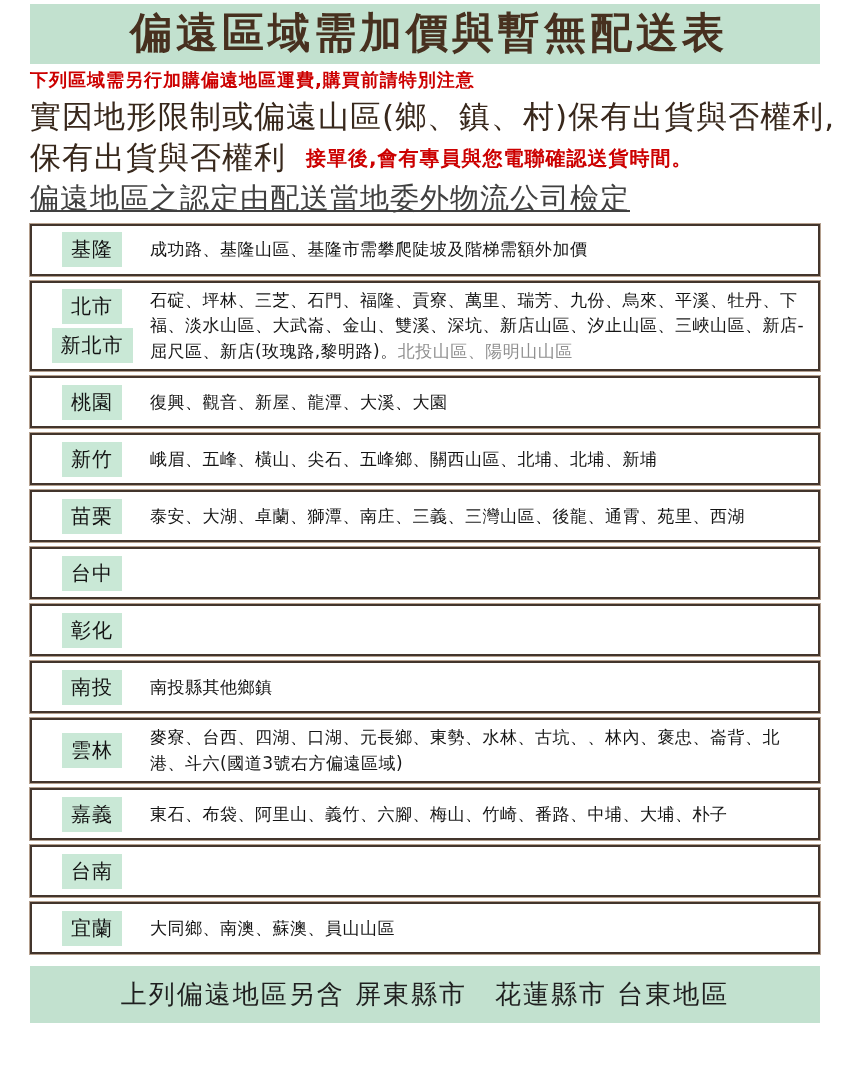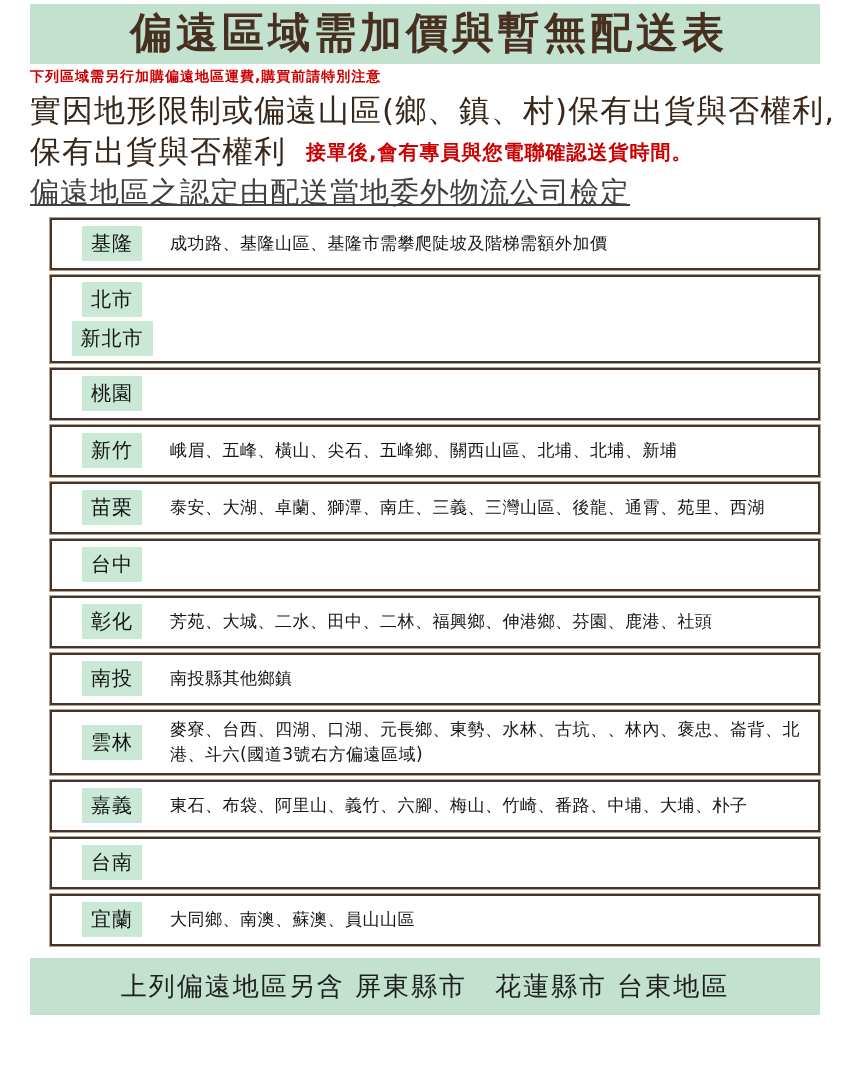--- a/index.html
+++ b/index.html
@@ -21,21 +21,21 @@
     font-size:42px;
     font-weight:bold;
     color:#47301f;
     letter-spacing:4px;
     line-height:1.15;
   }
 
   .warning{
     color:#cc0000;
     font-weight:bold;
-    font-size:14px;
+    font-size:18px;
     letter-spacing:1px;
     margin:3px 0 4px 0;
   }
 
   .policy-line{
     font-size:31px;
     color:#38281c;
     letter-spacing:1px;
     line-height:1.32;
     white-space:nowrap;
@@ -52,21 +52,21 @@
     font-size:29px;
     color:#404040;
     text-decoration:underline;
     letter-spacing:1px;
     line-height:1.3;
     margin:2px 0 6px 0;
     white-space:nowrap;
   }
 
   
-  .rows{display:flex;flex-direction:column;gap:5px;margin-left:20px;}
+  .rows{display:flex;flex-direction:column;gap:5px;}
   .row{
     display:flex;
     align-items:center;
     border:2px solid #43352c;
     box-shadow:0 0 0 1px #b5a08e;
     background:#ffffff;
     padding:5px 8px 5px 12px;
     min-height:38px;
   }
   .region-col{
@@ -129,26 +129,28 @@
         <span class="region-badge">基隆</span>
       </div>
       <div class="areas"><span>成功路、基隆山區、基隆市需攀爬陡坡及階梯需額外加價</span></div>
     </div>
 
     <div class="row">
       <div class="region-col">
         <span class="region-badge">北市</span>
         <span class="region-badge">新北市</span>
       </div>
+      <div class="areas"><span>石碇、坪林、三芝、石門、福隆、貢寮、萬里、瑞芳、九份、烏來、平溪、牡丹、下福、淡水山區、大武崙、金山、雙溪、深坑、新店山區、汐止山區、三峽山區、新店-屈尺區、新店(玫瑰路,黎明路)。</span><span class="muted">北投山區、陽明山山區</span></div>
     </div>
 
     <div class="row">
       <div class="region-col">
         <span class="region-badge">桃園</span>
       </div>
+      <div class="areas"><span>復興、觀音、新屋、龍潭、大溪、大園</span></div>
     </div>
 
     <div class="row">
       <div class="region-col">
         <span class="region-badge">新竹</span>
       </div>
       <div class="areas"><span>峨眉、五峰、橫山、尖石、五峰鄉、關西山區、北埔、北埔、新埔</span></div>
     </div>
 
     <div class="row">
@@ -161,21 +163,20 @@
     <div class="row">
       <div class="region-col">
         <span class="region-badge">台中</span>
       </div>
     </div>
 
     <div class="row">
       <div class="region-col">
         <span class="region-badge">彰化</span>
       </div>
-      <div class="areas"><span>芳苑、大城、二水、田中、二林、福興鄉、伸港鄉、芬園、鹿港、社頭</span></div>
     </div>
 
     <div class="row">
       <div class="region-col">
         <span class="region-badge">南投</span>
       </div>
       <div class="areas"><span>南投縣其他鄉鎮</span></div>
     </div>
 
     <div class="row">

